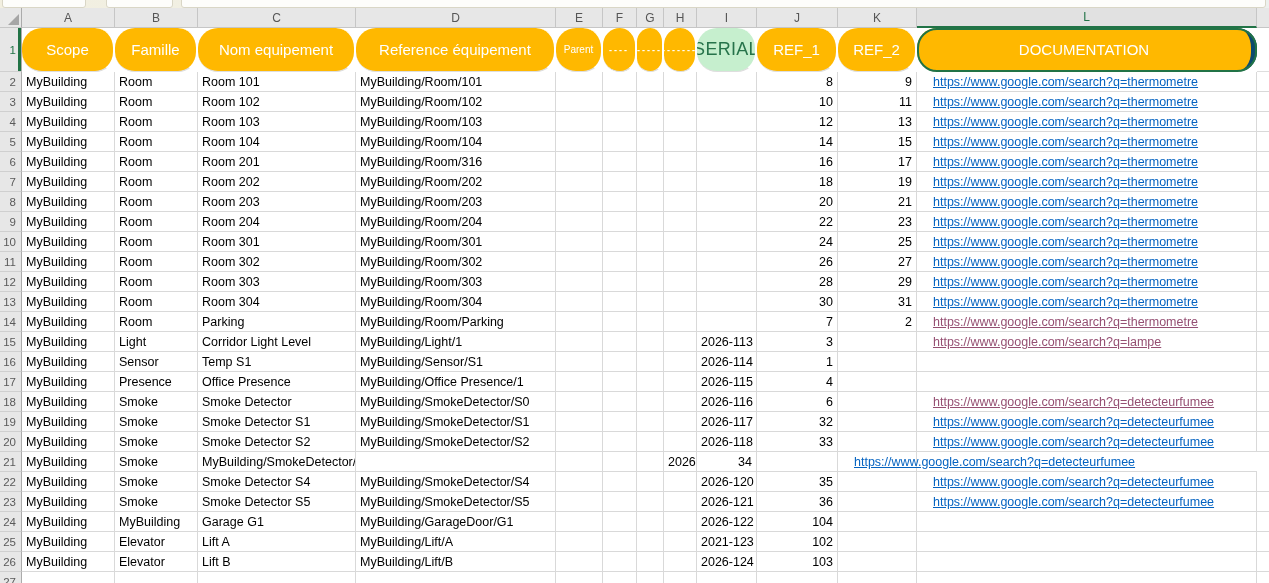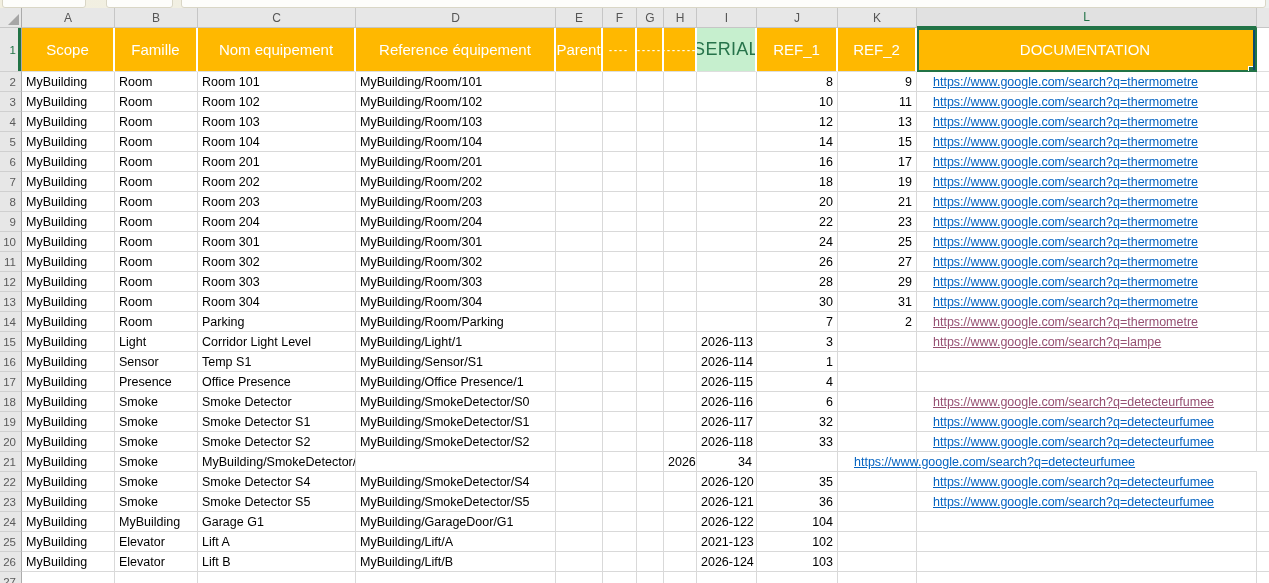--- a/index.html
+++ b/index.html
@@ -25,25 +25,25 @@
             border-right:1px solid #c6c6c6; border-bottom:1px solid #c6c6c6; height:20px; }
   .col-hd.selected { color:#217346; background:#e1e1e1; border-bottom:2px solid #217346; }
   .col-hd.sliver { border-right:none; }
 
   
   .row1 { height:44px; }
   .rn { background:#e7e7e7; color:#5a5a5a; font-size:11.5px; display:flex; align-items:center; justify-content:flex-end;
         padding-right:5px; border-right:1px solid #ababab; border-bottom:1px solid #cfcfcf; }
   .rn.selected { color:#217346; box-shadow: inset -3px 0 0 #217346; }
   .h-cell { background:#ffb800; color:#fff; display:flex; align-items:center; justify-content:center;
-            border-right:2px solid #fff; border-bottom:1px solid #dedede; font-size:15px; white-space:nowrap; overflow:hidden; }
-  .h-parent { font-size:15px; }
+            border-right:2px solid #fff; border-bottom:1px solid #dedede; font-size:15px; white-space:nowrap; overflow:hidden;border-radius:20px; }
+  .h-parent { font-size:10px; }
   .h-dots { font-size:9px; font-weight:bold; letter-spacing:2px; overflow:hidden; }
   .h-serial { background:#c6efce; color:#26734a; font-size:18px; letter-spacing:.3px; }
-  .h-doc { position:relative; outline:2px solid #217346; outline-offset:-2px; z-index:3; border-right:4px solid #0c4a6e; }
+  .h-doc { position:relative; outline:2px solid #217346; outline-offset:-2px; z-index:3; border-right:6px solid #0c4a6e; }
   .h-doc:after { content:""; position:absolute; right:-3px; bottom:-3px; width:6px; height:6px;
                  background:#217346; border:1px solid #fff; z-index:4; }
   .h-empty { background:#fff; border-bottom:1px solid #dedede; }
 
   
   .data-row { height:20px; }
   .cell { font-size:12.5px; color:#000; display:flex; align-items:center; padding:0 4px;
           border-right:1px solid #d9d9d9; border-bottom:1px solid #d9d9d9; white-space:nowrap; overflow:hidden; }
   .cell.num { justify-content:flex-end; }
   .cell.doc { overflow:visible; z-index:1; background:transparent; }
@@ -172,21 +172,21 @@
     <div class="cell doc">
           <a href="#" class="doclink">https://www.google.com/search?q=thermometre</a>
         </div>
     <div class="cell sliver"></div>
   </div>
       <div class="grid-row data-row">
     <div class="rn">6</div>
     <div class="cell">MyBuilding</div>
     <div class="cell">Room</div>
     <div class="cell">Room 201</div>
-    <div class="cell">MyBuilding/Room/201</div>
+    <div class="cell">MyBuilding/Room/316</div>
     <div class="cell"></div>
     <div class="cell"></div>
     <div class="cell"></div>
     <div class="cell"></div>
     <div class="cell"></div>
     <div class="cell num">16</div>
     <div class="cell num">17</div>
     <div class="cell doc">
           <a href="#" class="doclink">https://www.google.com/search?q=thermometre</a>
         </div>

